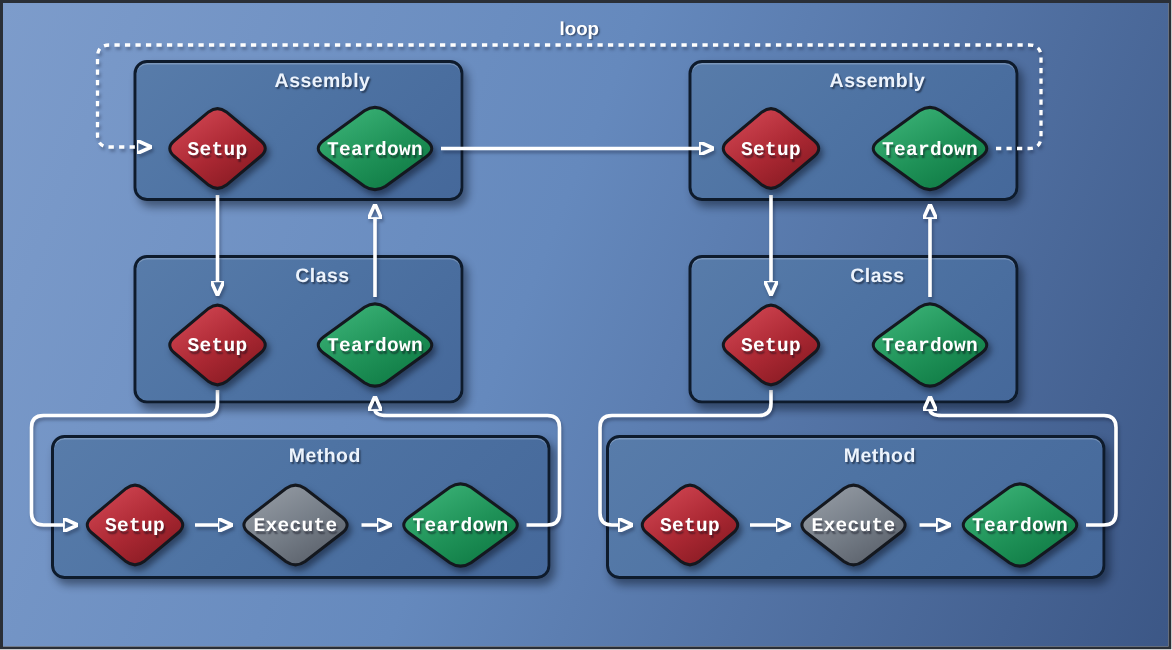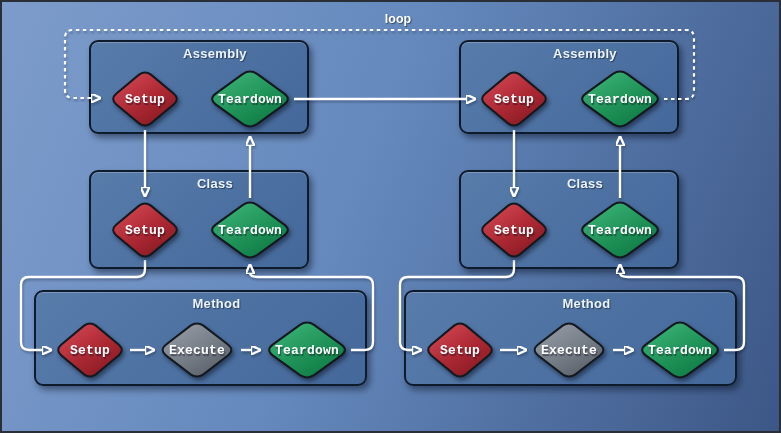--- a/index.html
+++ b/index.html
@@ -42,21 +42,21 @@
   .fill-setup{fill:url(#gradRed);}
   .fill-teardown{fill:url(#gradGreen);}
   .fill-execute{fill:url(#gradGray);}
   .dlabel{
     position:absolute;left:0;top:0;right:0;bottom:0;
     display:flex;align-items:center;justify-content:center;
     color:#ffffff;font-size:13px;font-weight:bold;letter-spacing:.2px;
     text-shadow:1px 2px 1px rgba(10,10,25,.45);
   }
   .loop-label{
-    position:absolute;left:371px;top:10px;width:50px;text-align:center;
+    position:absolute;left:371px;top:10px;width:50px;text-align:left;
     color:#ffffff;font-size:12.5px;font-weight:bold;
     text-shadow:1px 1px 1px rgba(10,15,30,.5);
   }
 </style>
 </head>
 <body>
 
 <div class="stage">
 
   <svg class="defs-holder" aria-hidden="true">

